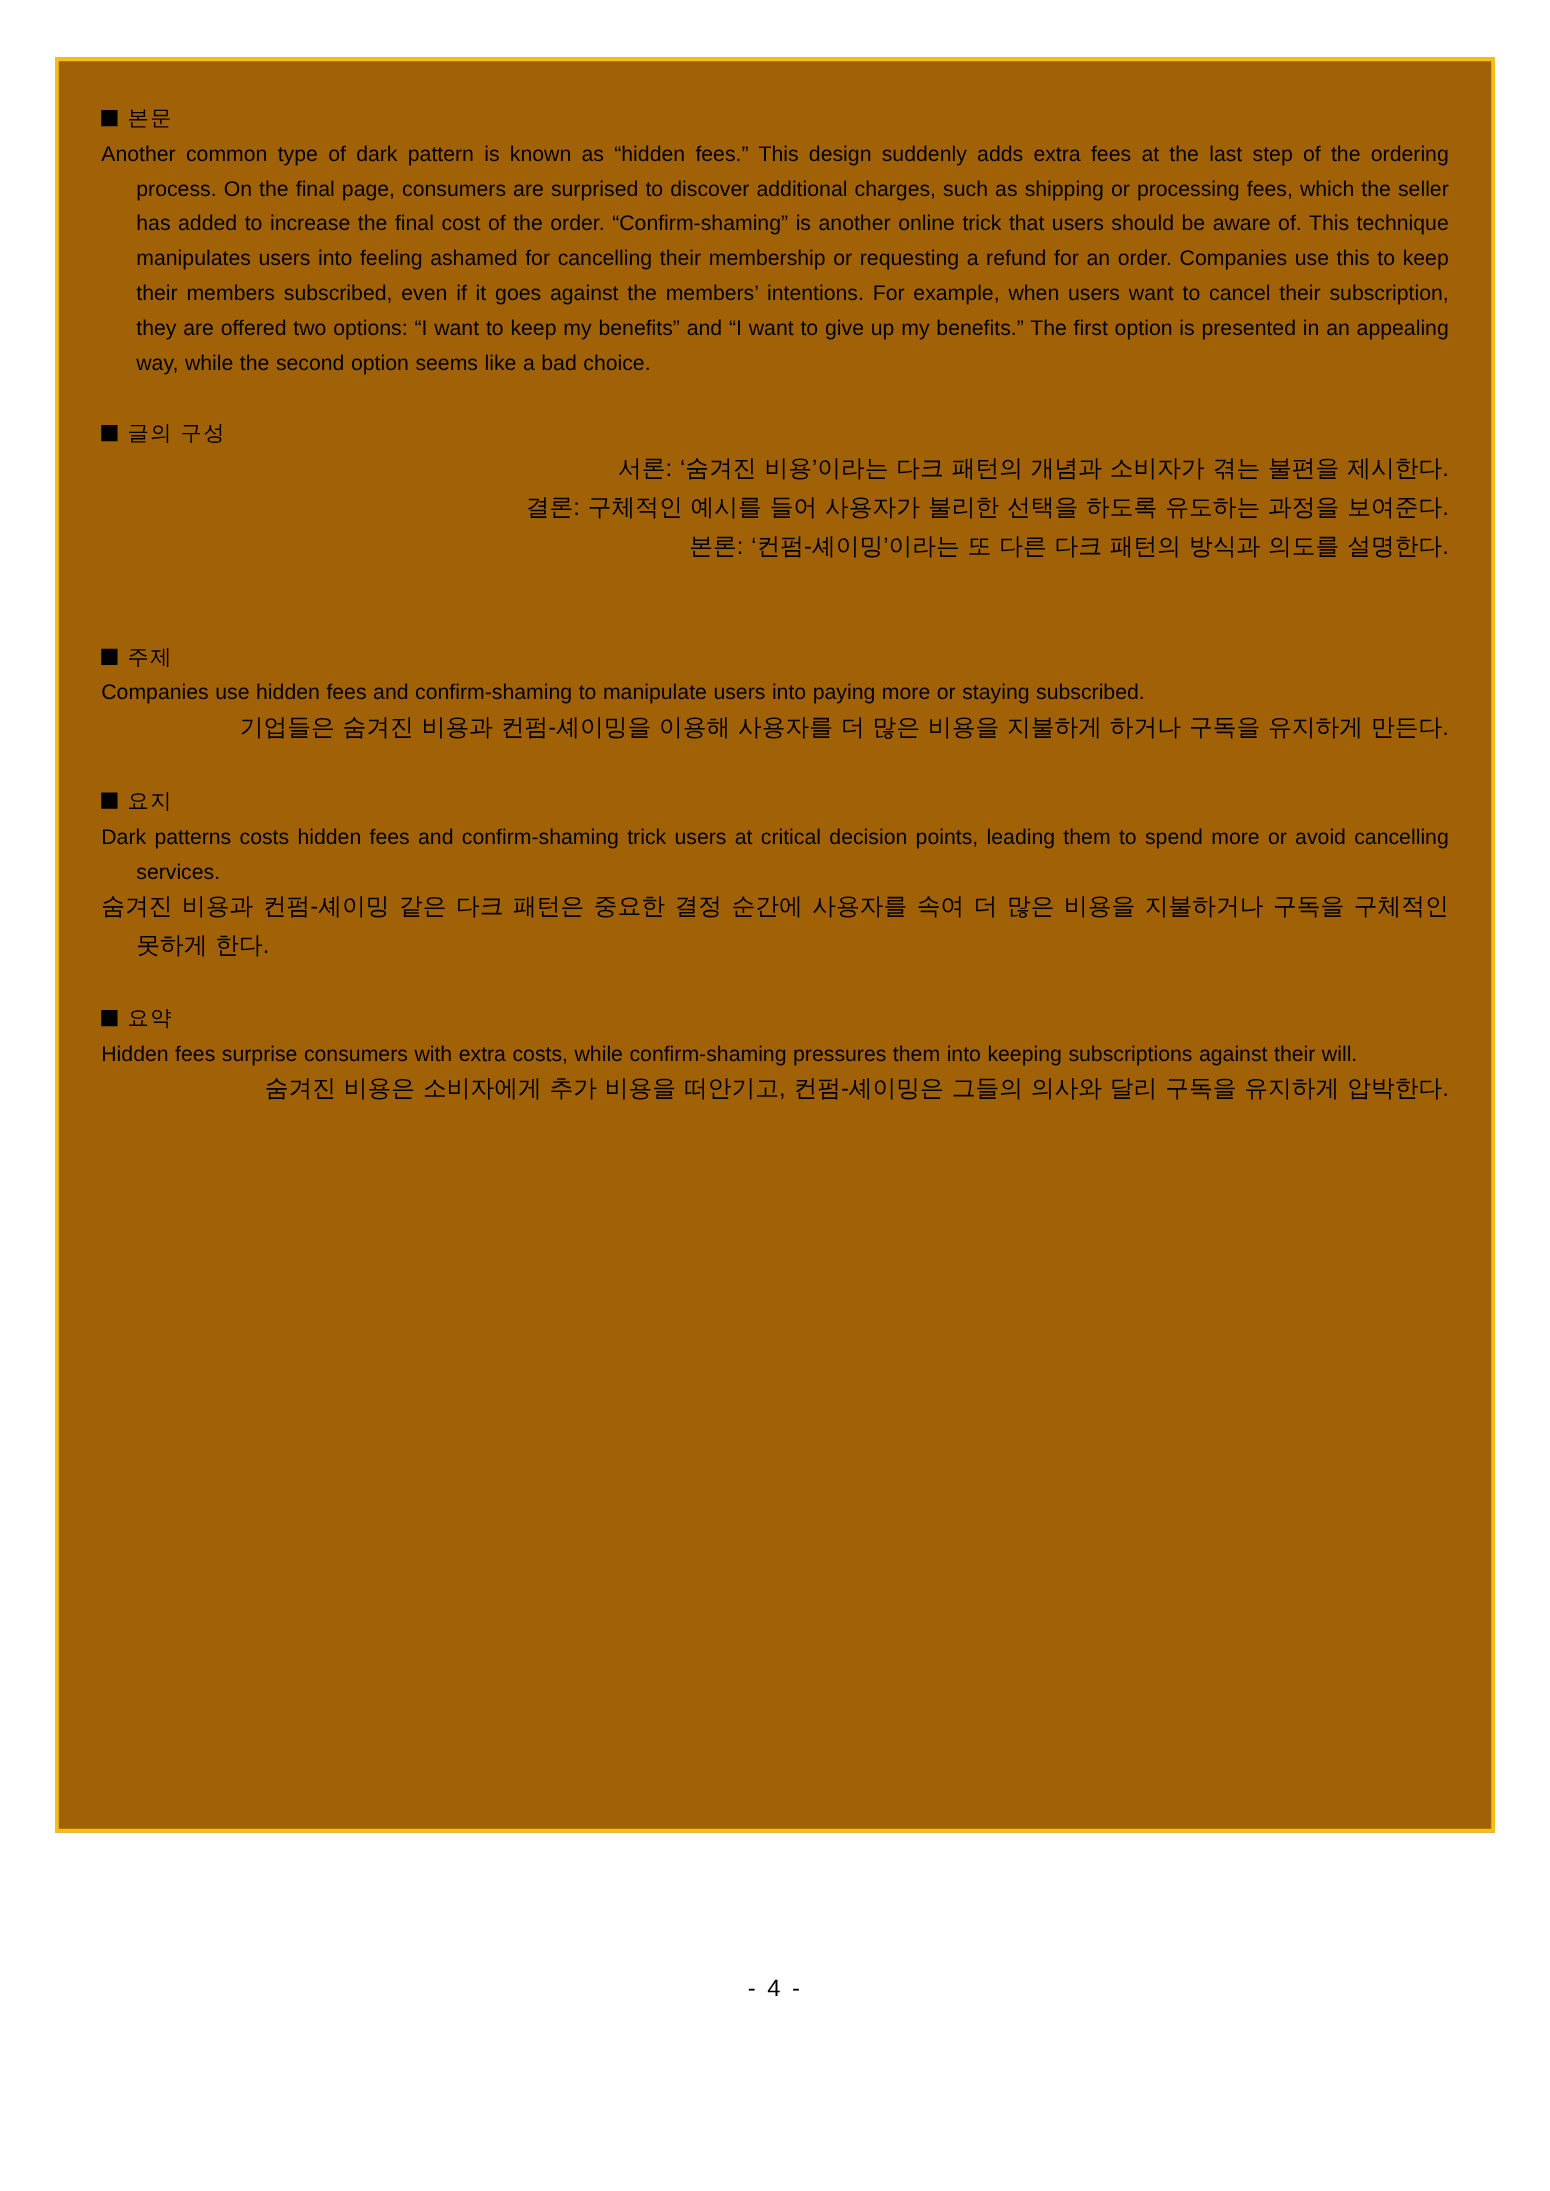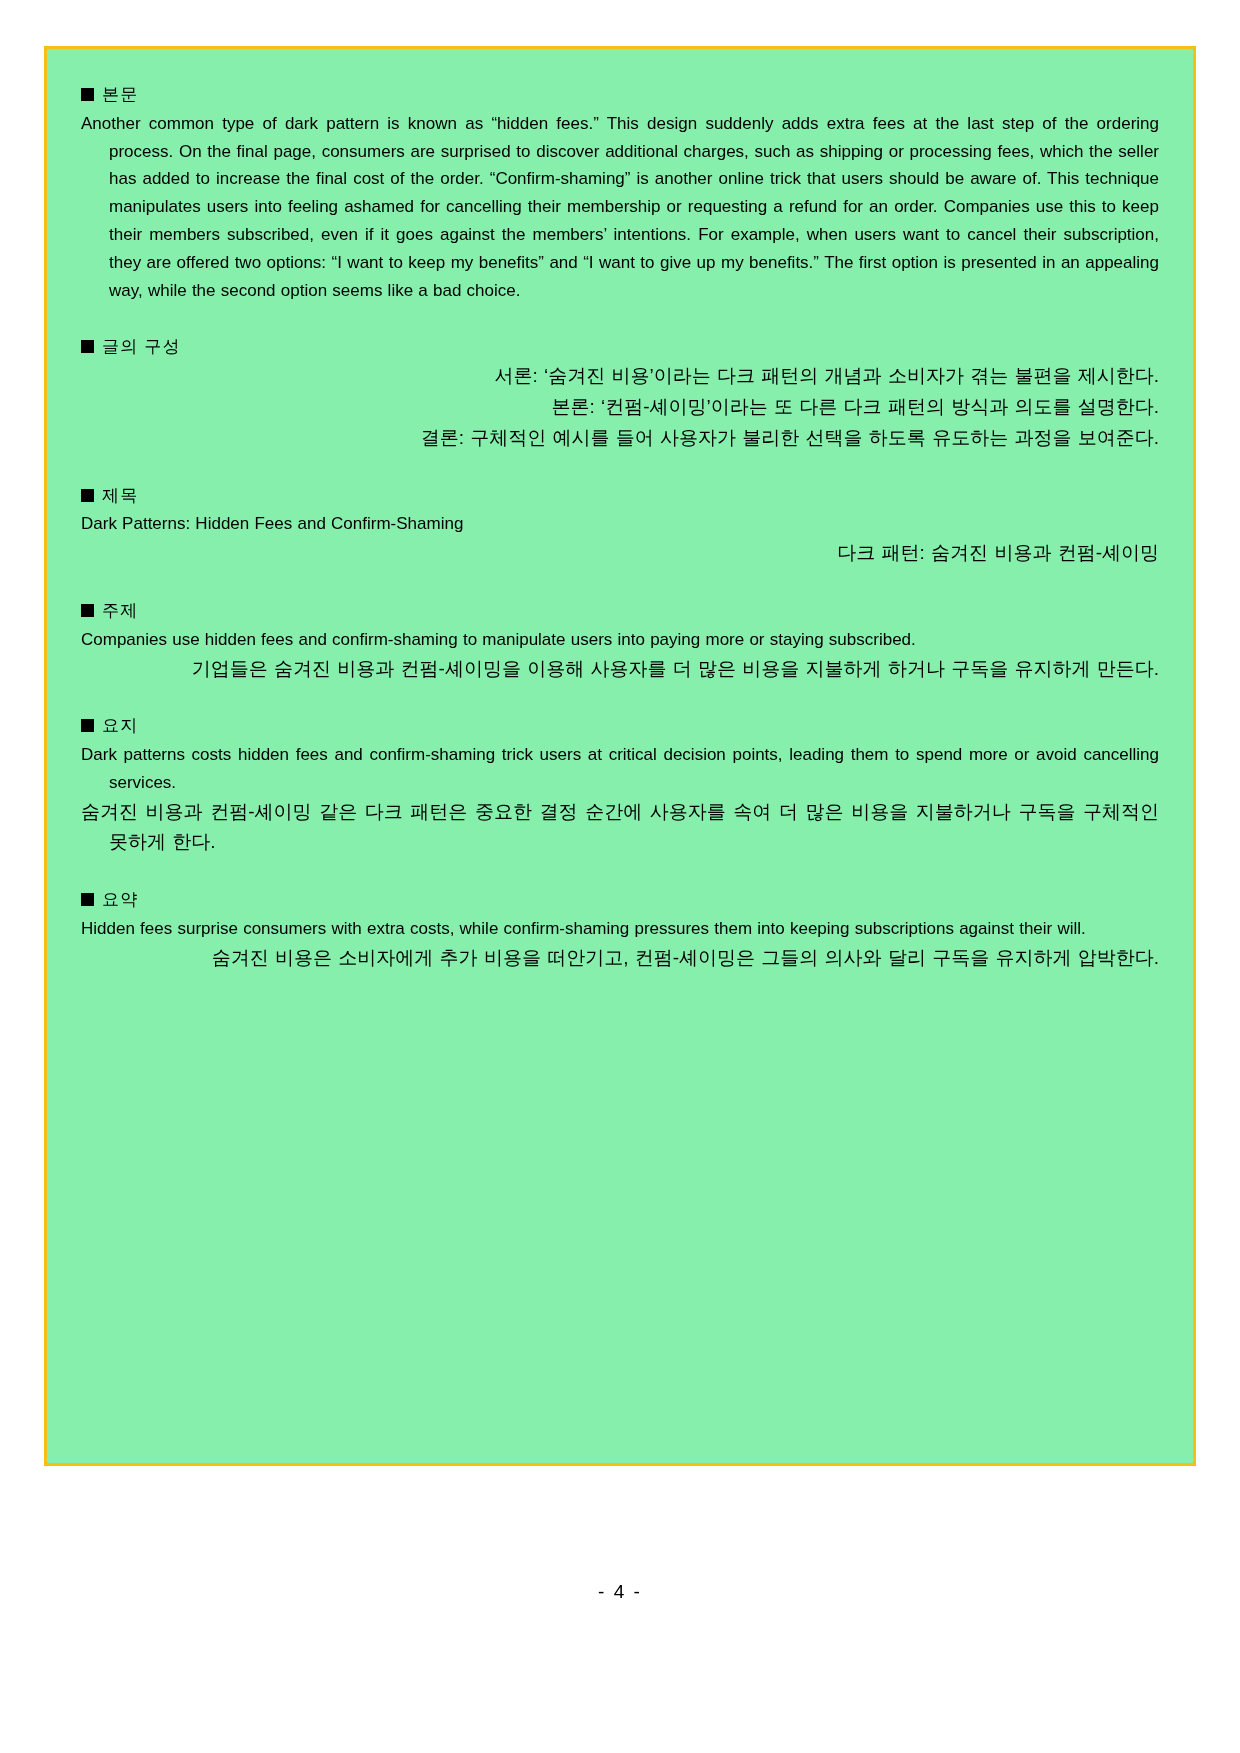--- a/index.html
+++ b/index.html
@@ -24,21 +24,21 @@
     box-sizing: border-box;
     padding: 46px 44px 0 44px;
   }
 
   .frame {
     position: relative;
     box-sizing: border-box;
     width: 1152px;
     height: 1420px;
     border: 3px solid #84cc16;
-    background: #86efac;
+    background: #a16207;
     padding: 34px 34px 20px 34px;
   }
 
   .content {
     position: relative;
     width: 100%;
   }
 
   
   .section-head {
@@ -119,33 +119,26 @@
         <p class="para">Another common type of dark pattern is known as “hidden fees.” This design suddenly adds extra fees at the last step of the ordering process. On the final page, consumers are surprised to discover additional charges, such as shipping or processing fees, which the seller has added to increase the final cost of the order. “Confirm-shaming” is another online trick that users should be aware of. This technique manipulates users into feeling ashamed for cancelling their membership or requesting a refund for an order. Companies use this to keep their members subscribed, even if it goes against the members’ intentions. For example, when users want to cancel their subscription, they are offered two options: “I want to keep my benefits” and “I want to give up my benefits.” The first option is presented in an appealing way, while the second option seems like a bad choice.</p>
       </div>
 
       <div class="gap-lg"></div>
 
       <div class="block">
         <div class="section-head">
           <span class="sq"></span><span class="htext">글의 구성</span>
         </div>
         <p class="para ko noindent">서론: ‘숨겨진 비용’이라는 다크 패턴의 개념과 소비자가 겪는 불편을 제시한다.</p>
+        <p class="para ko noindent">결론: 구체적인 예시를 들어 사용자가 불리한 선택을 하도록 유도하는 과정을 보여준다.</p>
         <p class="para ko noindent">본론: ‘컨펌-셰이밍’이라는 또 다른 다크 패턴의 방식과 의도를 설명한다.</p>
-        <p class="para ko noindent">결론: 구체적인 예시를 들어 사용자가 불리한 선택을 하도록 유도하는 과정을 보여준다.</p>
       </div>
 
       <div class="gap-lg"></div>
 
-      <div class="block">
-        <div class="section-head">
-          <span class="sq"></span><span class="htext">제목</span>
-        </div>
-        <p class="para noindent">Dark Patterns: Hidden Fees and Confirm-Shaming</p>
-        <p class="para ko noindent">다크 패턴: 숨겨진 비용과 컨펌-셰이밍</p>
-      </div>
 
       <div class="gap-lg"></div>
 
       <div class="block">
         <div class="section-head">
           <span class="sq"></span><span class="htext">주제</span>
         </div>
         <p class="para noindent">Companies use hidden fees and confirm-shaming to manipulate users into paying more or staying subscribed.</p>
         <p class="para ko noindent">기업들은 숨겨진 비용과 컨펌-셰이밍을 이용해 사용자를 더 많은 비용을 지불하게 하거나 구독을 유지하게 만든다.</p>
       </div>

